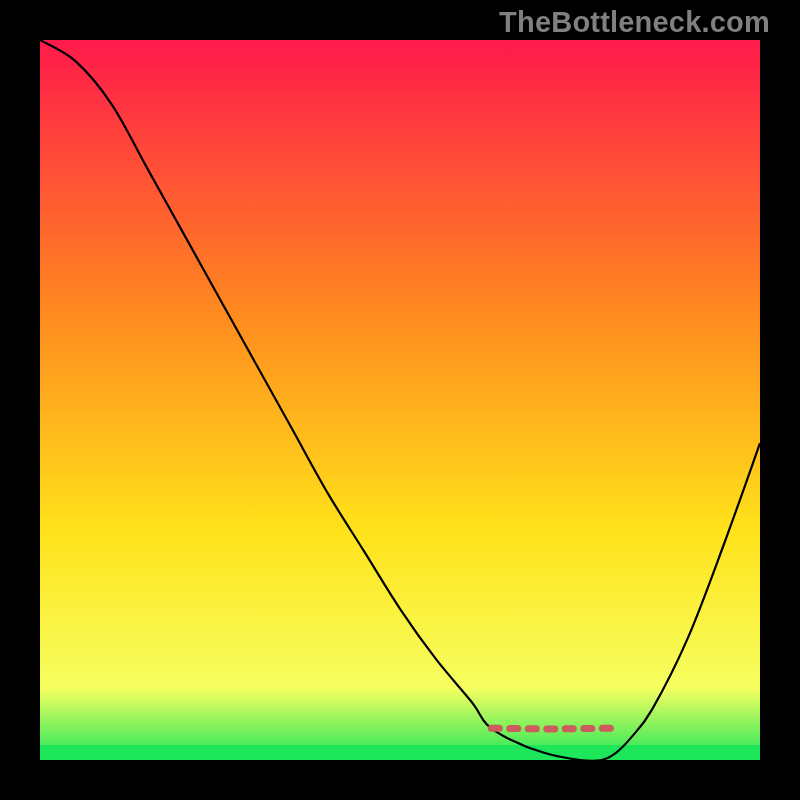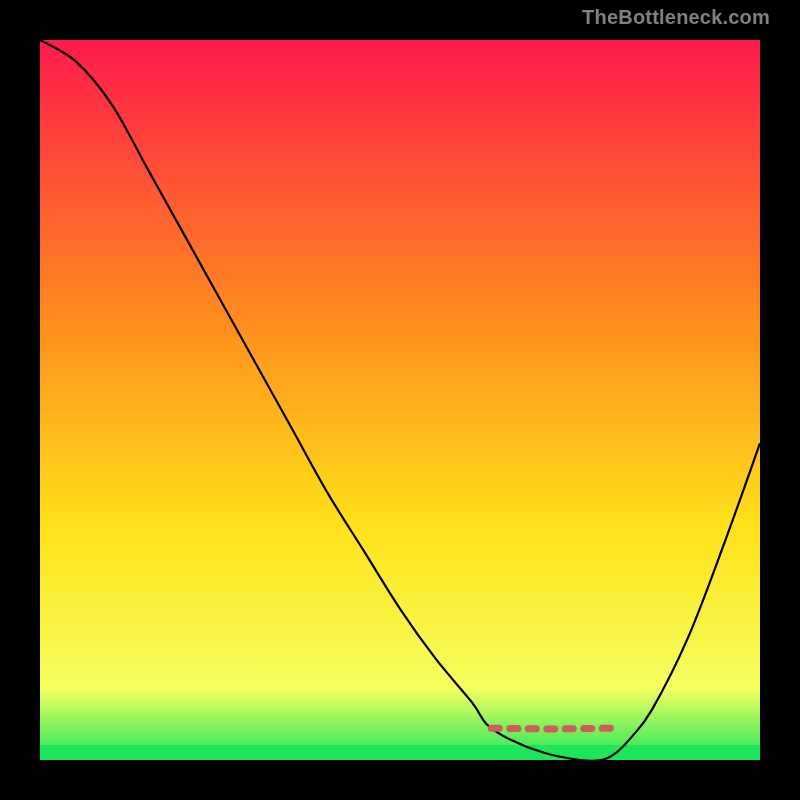--- a/index.html
+++ b/index.html
@@ -60,21 +60,21 @@
   .dashes svg line {
     stroke: #cd5c5c;
     stroke-width: 7;
     stroke-linecap: round;
   }
   .watermark {
     position: absolute;
     top: 6px;
     right: 30px;
     font-family: Arial, Helvetica, sans-serif;
-    font-size: 20px;
+    font-size: 29px;
     font-weight: bold;
     color: #808080;
     letter-spacing: 0.2px;
   }
 </style>
 </head>
 <body>
 
 <div class="frame">
 

